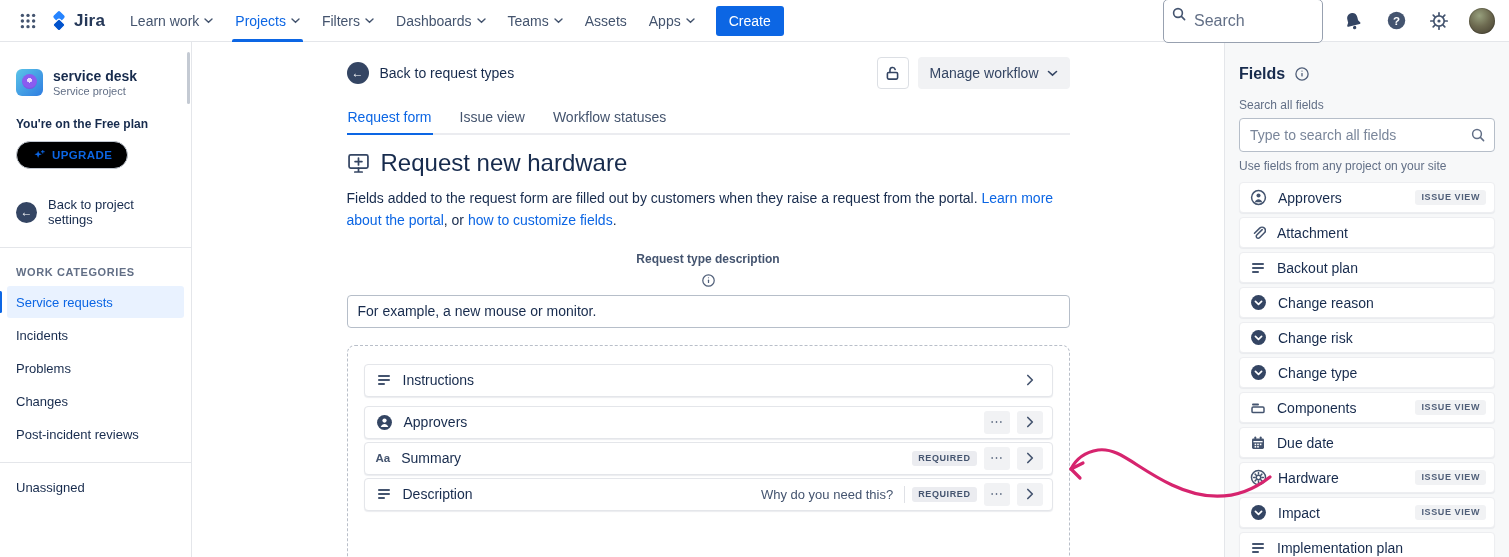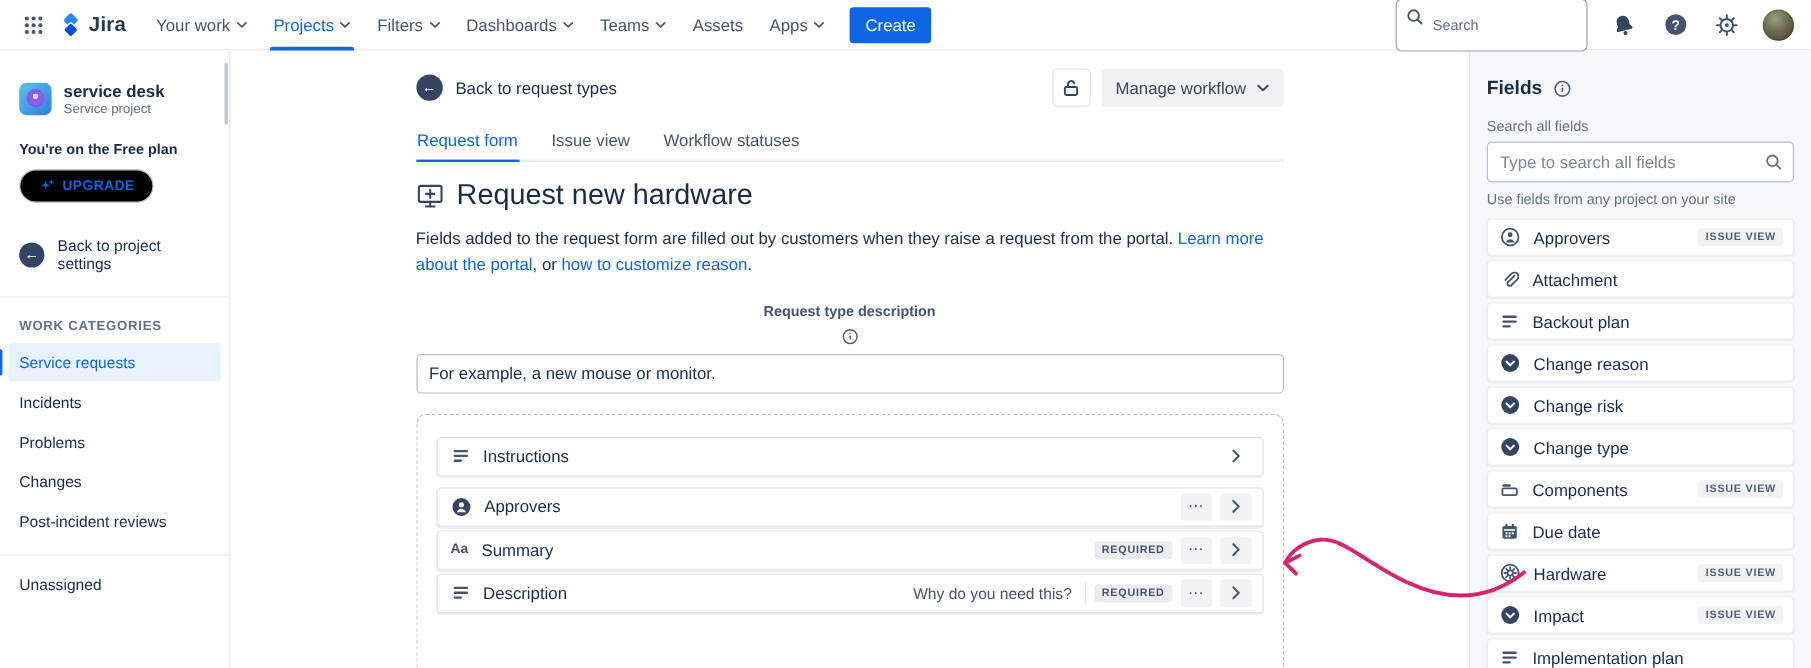--- a/index.html
+++ b/index.html
@@ -16,21 +16,21 @@
   .nav-item { position:relative; height:42px; display:flex; align-items:center; gap:5px;
     padding:0 11px; font-size:14px; color:#44546E; cursor:pointer; white-space:nowrap; }
   .nav-item.active { color:#0C66E4; }
   .nav-item.active::after { content:''; position:absolute; left:8px; right:8px; bottom:0;
     height:3px; background:#0C66E4; border-radius:2px 2px 0 0; }
   .create-btn { margin-left:10px; background:#0C66E4; color:#fff; font-size:14px; font-weight:500;
     border:none; border-radius:3px; padding:7px 13px; cursor:pointer; }
   .top-right { margin-left:auto; display:flex; align-items:center; gap:17px; }
   .searchbox { position:relative; width:160px; }
   .searchbox input { width:160px; height:44px; border:1px solid #98A1B0; border-radius:5px;
-    padding:0 8px 0 30px; font-size:12px; color:#172B4D; font-family:inherit; outline:none; background:#fff; }
+    padding:0 8px 0 30px; font-size:16px; color:#172B4D; font-family:inherit; outline:none; background:#fff; }
   .searchbox input::placeholder { color:#626F86; }
   .searchbox .icn { position:absolute; left:8px; top:7px; }
   .icon-btn { width:26px; height:26px; display:flex; align-items:center; justify-content:center; cursor:pointer; }
   .avatar { width:26px; height:26px; border-radius:50%; cursor:pointer;
     background:radial-gradient(circle at 40% 30%, #97a07d 0%, #6d6a50 45%, #403a2d 100%);
     box-shadow:inset 0 0 0 1px rgba(0,0,0,.15); }
 
   
   .layout { display:flex; height:515px; }
 
@@ -149,21 +149,21 @@
         <g transform="rotate(45 10 10)">
           <rect x="3.2" y="3.2" width="8.2" height="8.2" rx="1.6" fill="#2684FF"></rect>
           <rect x="8.4" y="8.4" width="8.2" height="8.2" rx="1.6" fill="#0052CC" stroke="#fff" stroke-width="1"></rect>
         </g>
       </svg>
     </span>
     <span class="logo-text">Jira</span>
   </div>
   <nav class="nav" id="nav-items">
       <div class="nav-item">
-        <span>Your work</span>
+        <span>Learn work</span>
         <span class="icn">
           <svg width="9" height="6" viewBox="0 0 9 6" fill="none" stroke="#44546E" stroke-width="1.4" stroke-linecap="round">
             <path d="M1 1l3.5 3.3L8 1"></path>
           </svg>
         </span>
       </div>
       <div class="nav-item active">
         <span>Projects</span>
         <span class="icn">
           <svg width="9" height="6" viewBox="0 0 9 6" fill="none" stroke="#44546E" stroke-width="1.4" stroke-linecap="round">
@@ -330,21 +330,21 @@
         <span class="icn">
           <svg width="23" height="23" viewBox="0 0 20 20" fill="none" stroke="#344563" stroke-width="1.5" stroke-linecap="round">
             <rect x="1.8" y="2.5" width="16.4" height="11.6" rx="1.4"></rect>
             <path d="M10 5.3v6M7 8.3h6"></path>
             <path d="M10 14.1v3M6.8 17.4h6.4"></path>
           </svg>
         </span>
         <h1 class="page-title">Request new hardware</h1>
       </div>
 
-      <p class="intro"><span>Fields added to the request form are filled out by customers when they raise a request from the portal. </span><a>Learn more about the portal</a><span>, or </span><a>how to customize reason</a><span>.</span></p>
+      <p class="intro"><span>Fields added to the request form are filled out by customers when they raise a request from the portal. </span><a>Learn more about the portal</a><span>, or </span><a>how to customize fields</a><span>.</span></p>
 
       <div class="desc-label-row">
         <span class="desc-label">Request type description</span>
         <span class="icn">
           <svg width="15" height="15" viewBox="0 0 16 16" fill="none">
             <circle cx="8" cy="8" r="6.1" stroke="#505F79" stroke-width="1.3"></circle>
             <rect x="7.35" y="7" width="1.3" height="3.6" rx="0.6" fill="#505F79"></rect>
             <rect x="7.35" y="4.4" width="1.3" height="1.3" rx="0.65" fill="#505F79"></rect>
           </svg>
         </span>

